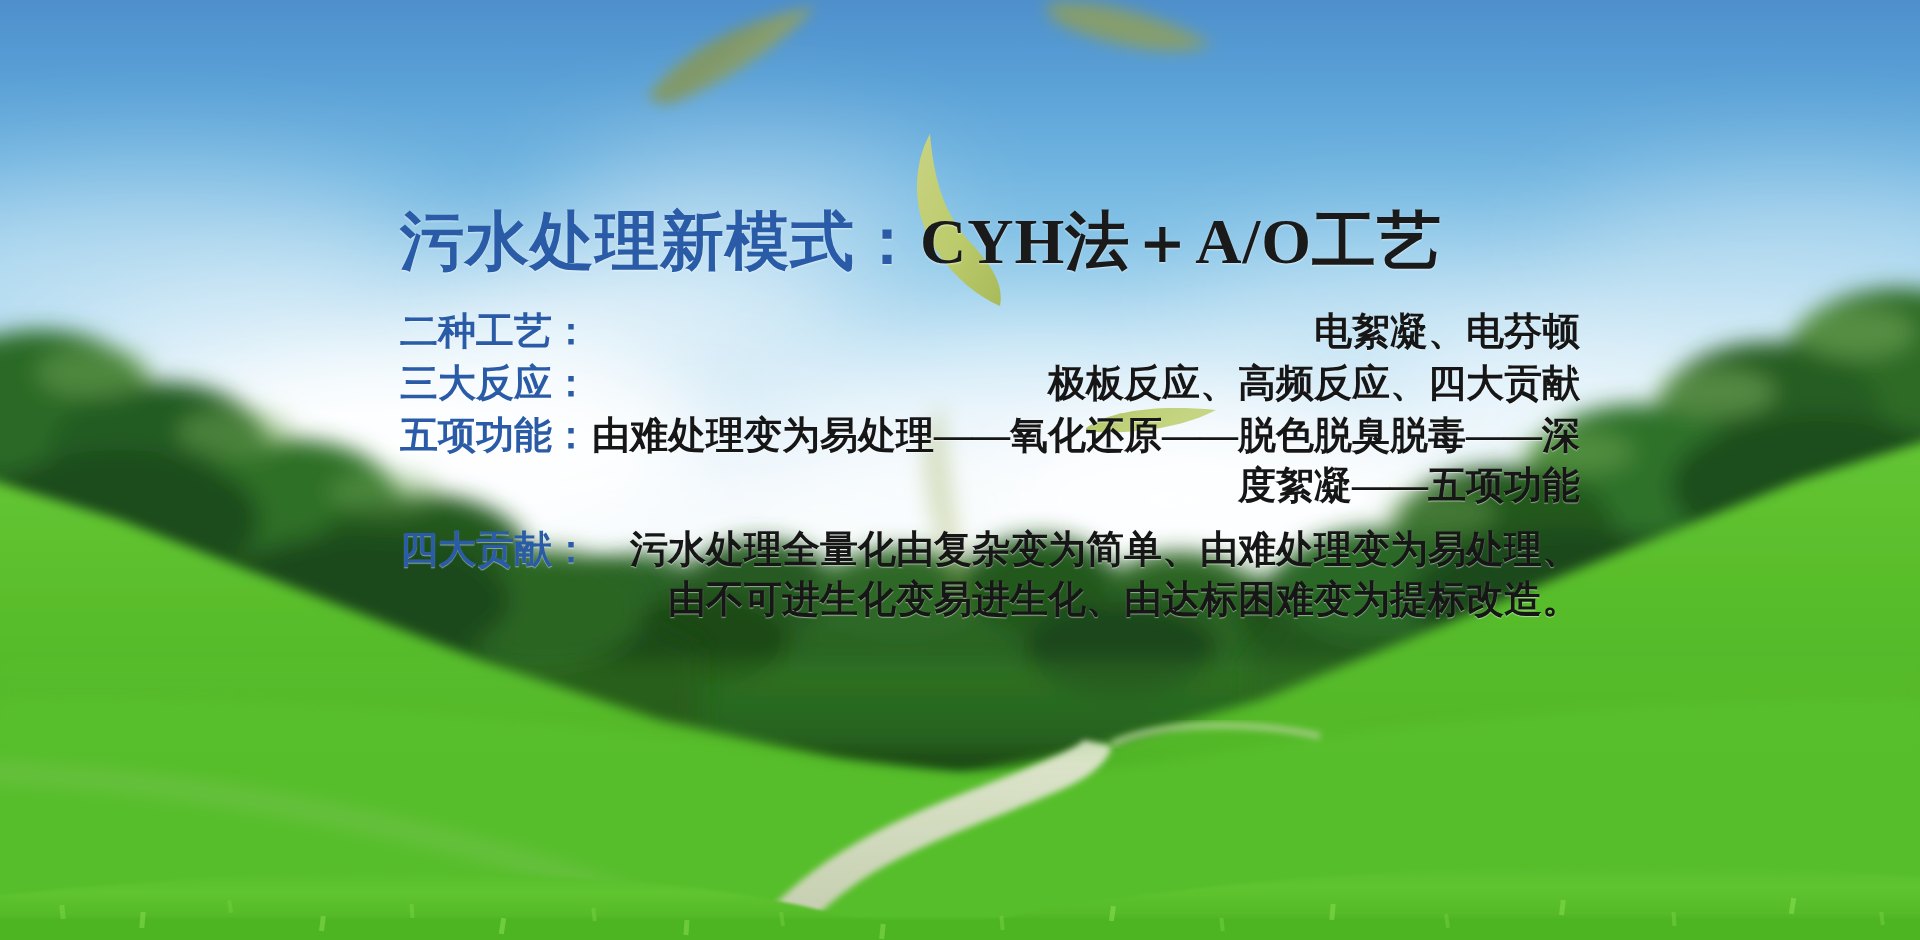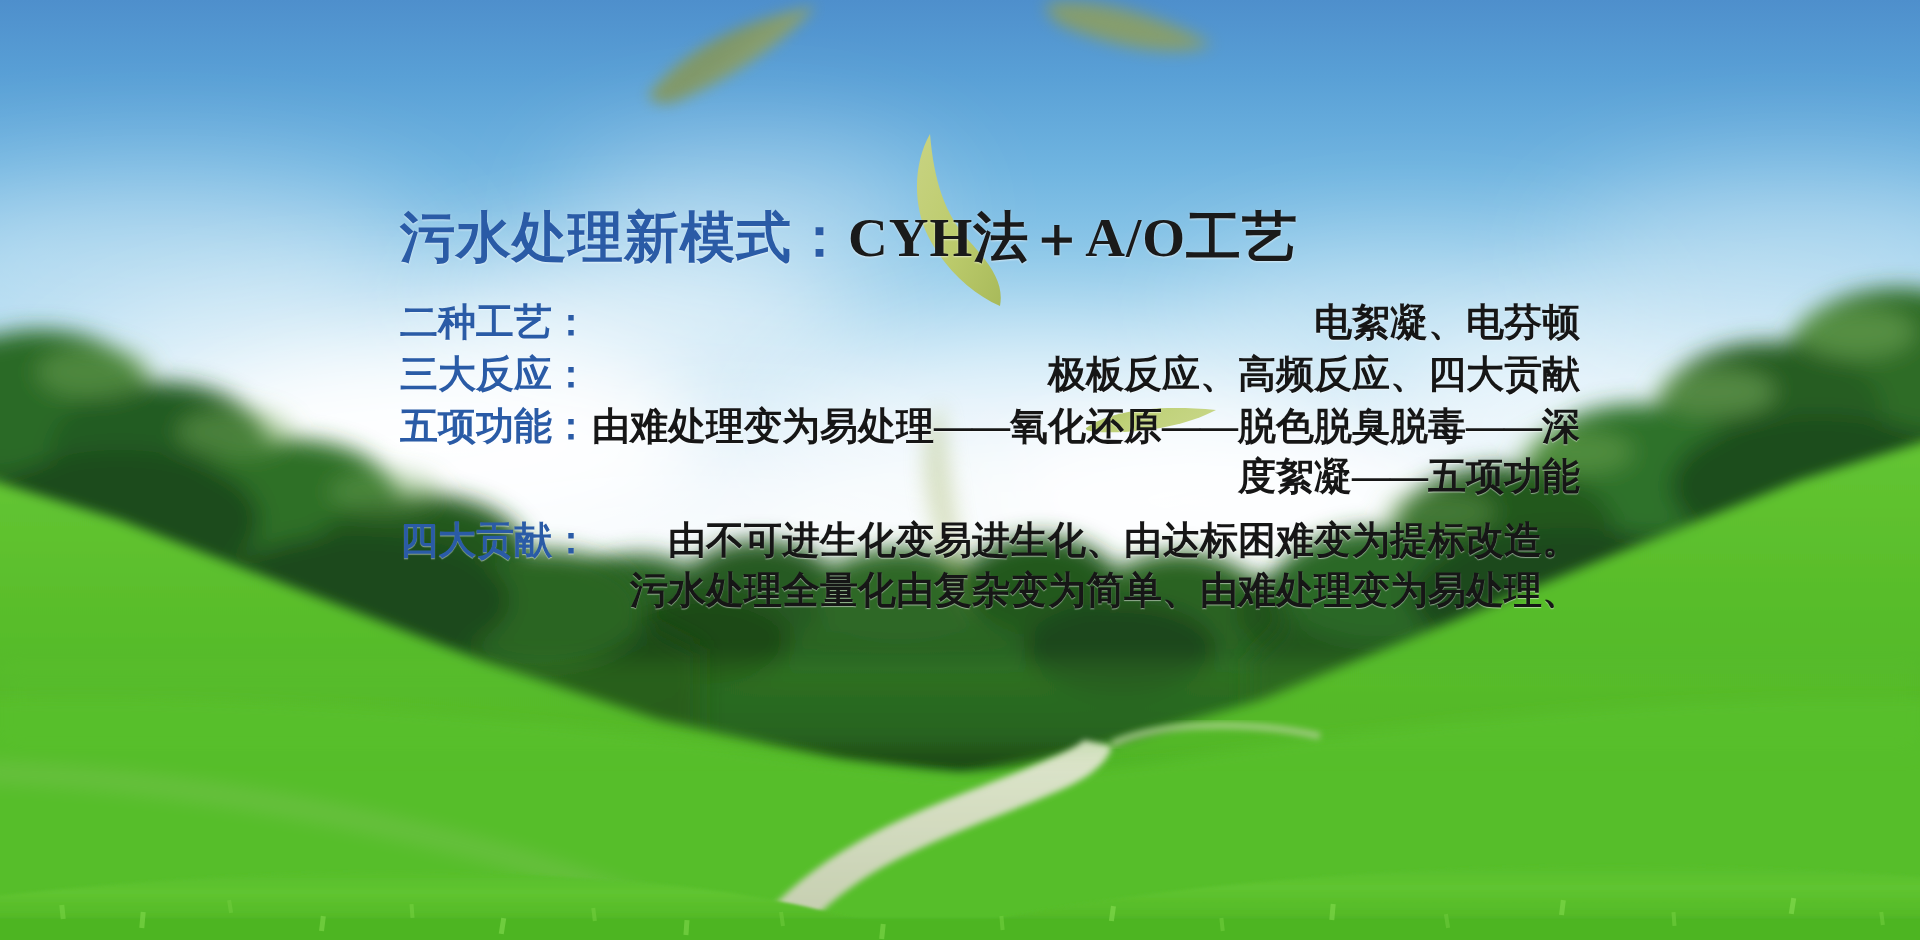--- a/index.html
+++ b/index.html
@@ -58,21 +58,21 @@
   .leaf { position: absolute; pointer-events: none; }
 
   
   .content {
     position: absolute;
     left: 400px;
     top: 210px;
     width: 1180px;
   }
   .title {
-    font-size: 55px;
+    font-size: 64px;
     font-weight: 700;
     line-height: 1.0;
     letter-spacing: 1px;
     white-space: nowrap;
     text-shadow: 0 1px 2px rgba(255,255,255,0.55);
   }
   .title .t-blue { color: #2A5BA6; }
   .title .t-dark { color: #1A1A1A; }
 
   .lines {
@@ -336,21 +336,21 @@
           <span class="cont">由难处理变为易处理——氧化还原——脱色脱臭脱毒——深</span>
           <span class="cont">度絮凝——五项功能</span>
         </span>
       </div>
 
       <div class="spacer-sm"></div>
 
       <div class="row multiline">
         <span class="label">四大贡献：</span>
         <span class="value">
+          <span class="cont">污水处理全量化由复杂变为简单、由难处理变为易处理、</span>
           <span class="cont">由不可进生化变易进生化、由达标困难变为提标改造。</span>
-          <span class="cont">污水处理全量化由复杂变为简单、由难处理变为易处理、</span>
         </span>
       </div>
 
     </div>
   </div>
 
 </div>
 
 </body></html>

